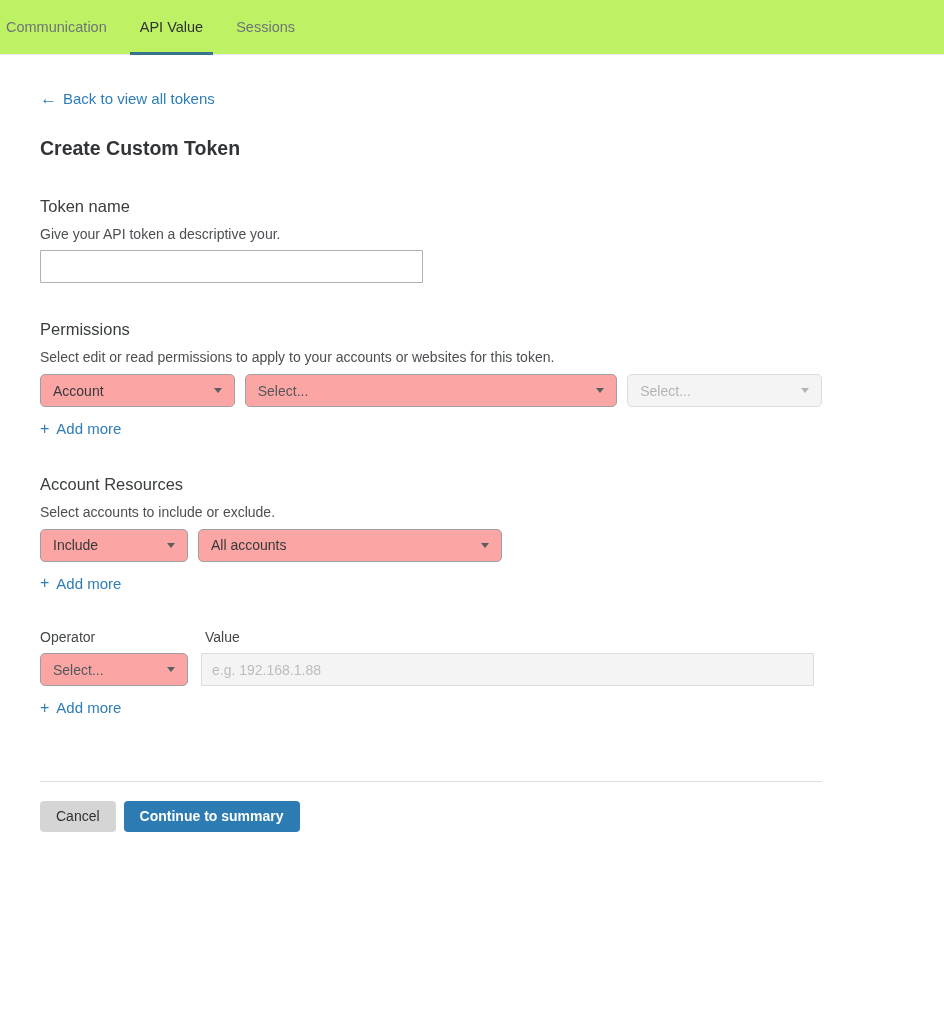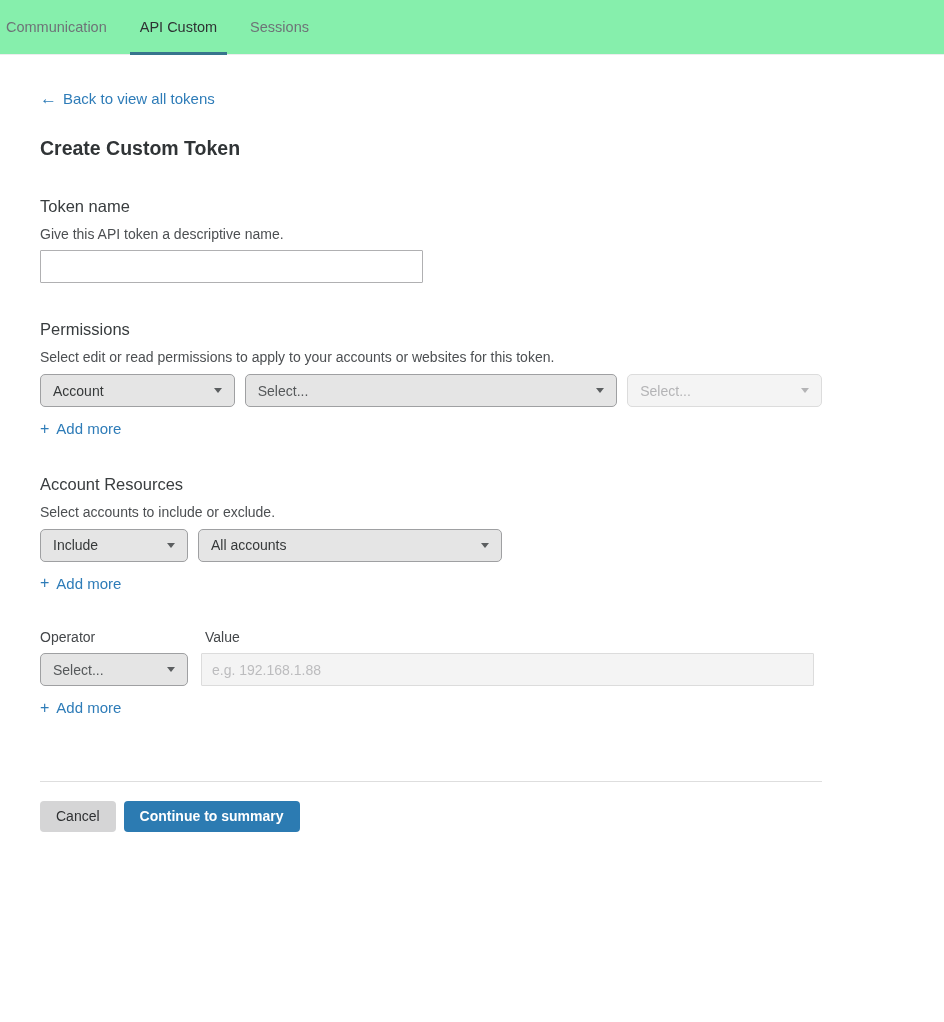--- a/index.html
+++ b/index.html
@@ -6,21 +6,21 @@
   html, body {
     width: 944px; min-height: 1022px;
     background: #ffffff;
     font-family: "Liberation Sans", sans-serif;
     color: #36393a;
     overflow-x: hidden;
   }
   
   .tabbar {
     height: 55px;
-    background: #86efac;
+    background: #bef264;
     border-bottom: 1px solid #ededee;
     display: flex;
     align-items: stretch;
     padding-left: 0;
   }
   .tab {
     display: flex;
     align-items: center;
     padding: 0 10px;
     margin-right: 13px;
@@ -91,21 +91,21 @@
   .text-input.input-disabled {
     background: #f4f4f4;
     border-color: #dcdcdc;
   }
   .text-input::placeholder { color: #bcbcbe; }
   
   .select {
     height: 33px;
     border: 1px solid #9fa0a2;
     border-radius: 5px;
-    background: #e5e5e5;
+    background: #fca5a5;
     display: inline-flex;
     align-items: center;
     justify-content: space-between;
     padding: 0 12px;
     font-size: 14px;
     color: #36393a;
     cursor: pointer;
   }
   .select .caret {
     width: 0; height: 0;
@@ -194,39 +194,39 @@
     background: #2c7bb2;
     color: #ffffff;
     font-weight: 600;
   }
 </style>
 </head>
 <body>
 
 <nav class="tabbar">
   <div class="tab">Communication</div>
-  <div class="tab active">API Custom</div>
+  <div class="tab active">API Value</div>
   <div class="tab">Sessions</div>
 </nav>
 
 <main class="content">
 
   
   <a class="back-link">
     <span class="arrow">←</span>
     <span>Back to view all tokens</span>
   </a>
 
   
   <h1 class="page-title">Create Custom Token</h1>
 
   
   <section class="section">
     <div class="section-heading">Token name</div>
-    <div class="section-desc">Give this API token a descriptive name.</div>
+    <div class="section-desc">Give your API token a descriptive your.</div>
     <input class="text-input token-input" type="text" placeholder="" style="">
   </section>
 
   
   <section class="section">
     <div class="section-heading">Permissions</div>
     <div class="section-desc">Select edit or read permissions to apply to your accounts or websites for this token.</div>
     <div class="controls-row">
       <div class="select w-195">
         <span>Account</span>

